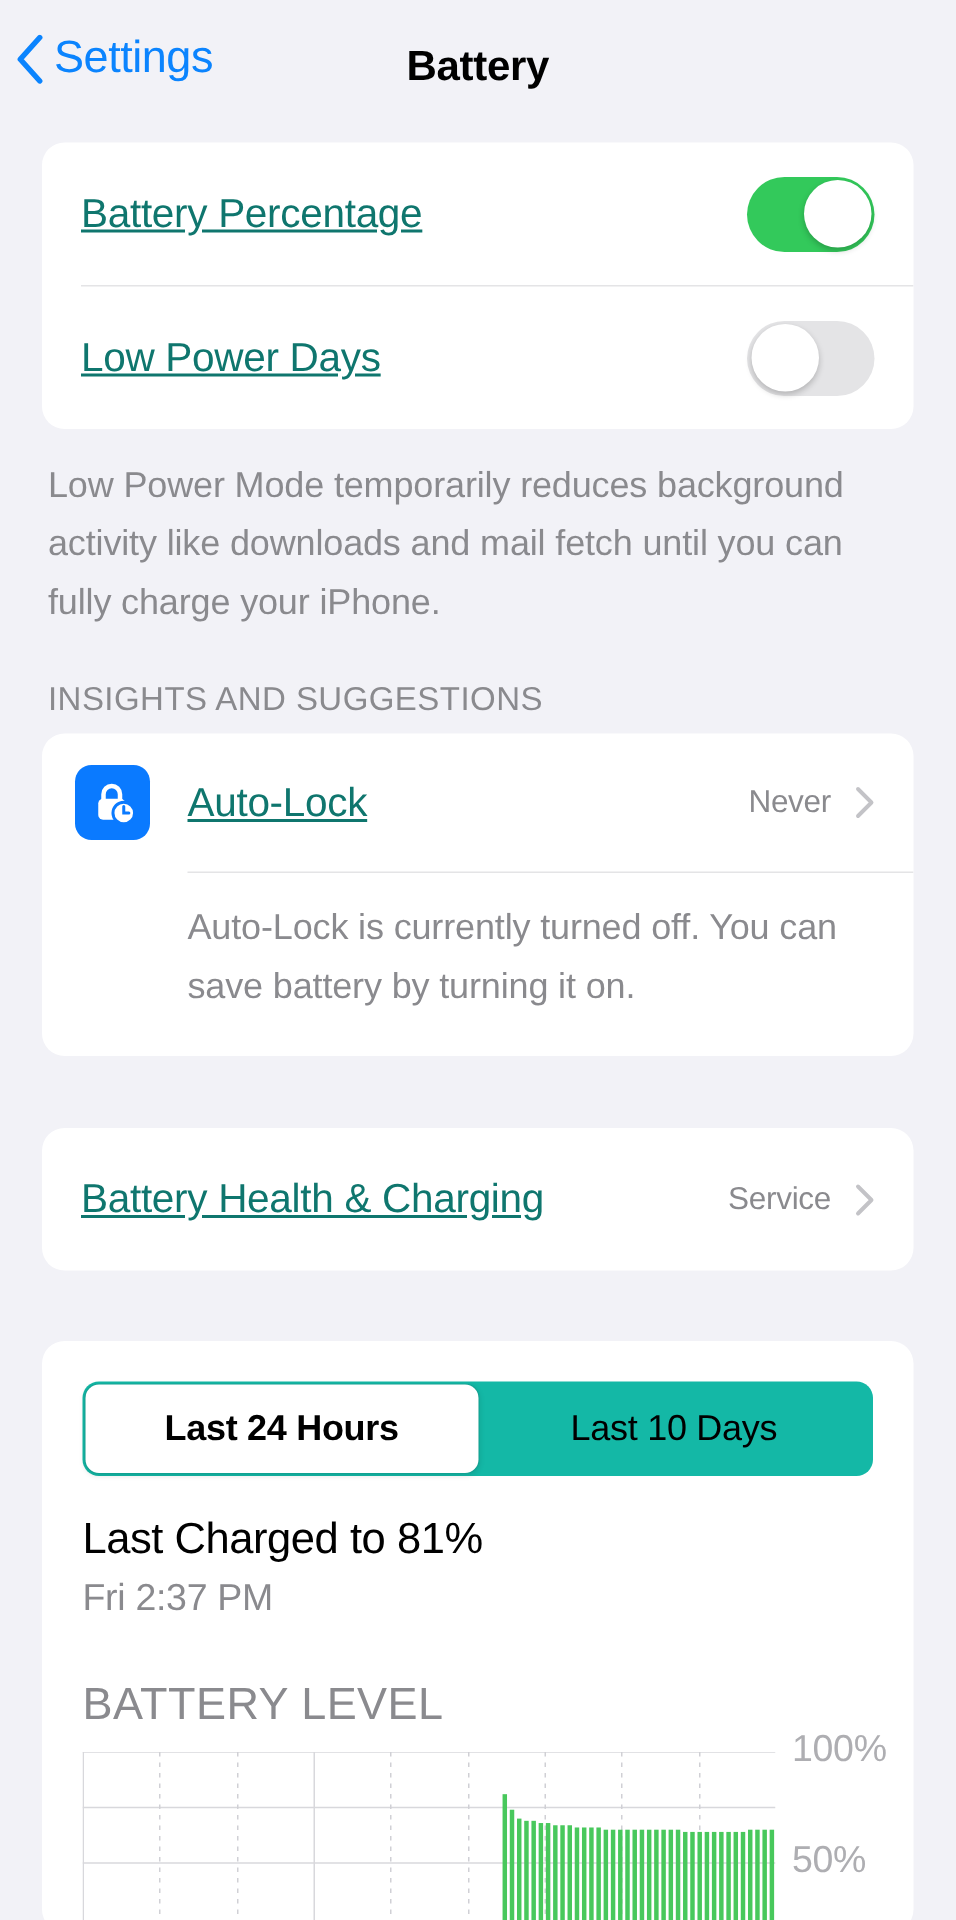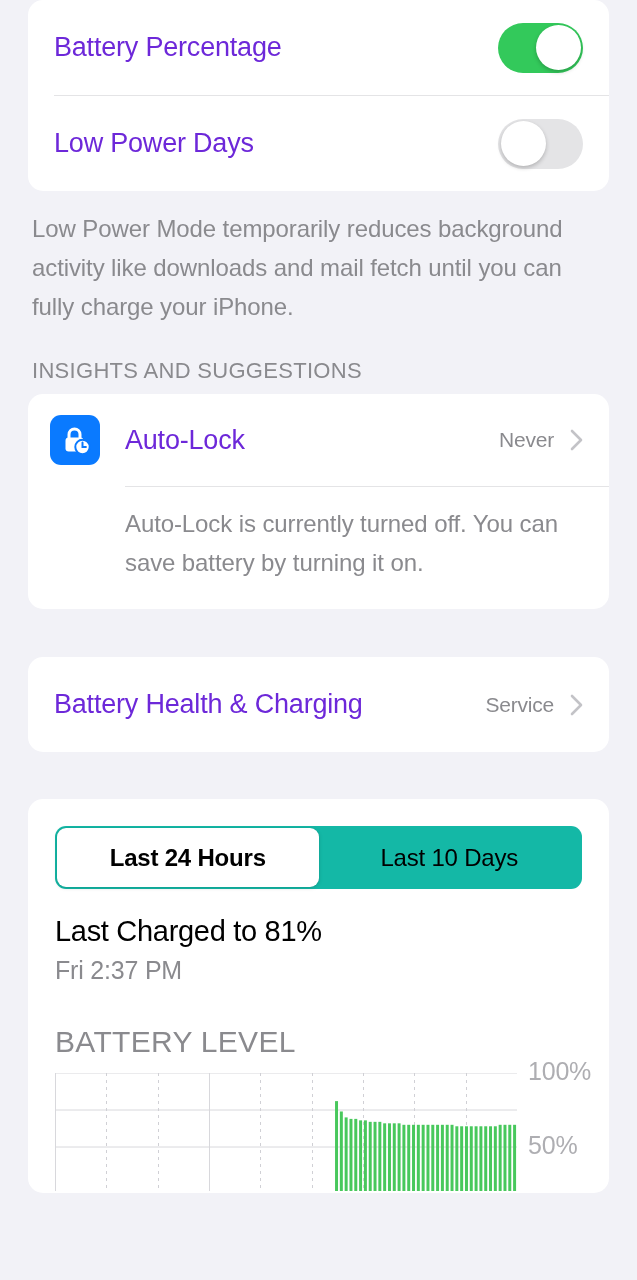--- a/index.html
+++ b/index.html
@@ -30,21 +30,21 @@
   
   .card {
     background: #FFFFFF; border-radius: 15px;
     margin: 0 28px; overflow: hidden;
   }
   .row {
     display: flex; align-items: center;
     padding: 0 26px; min-height: 48px;
     position: relative;
   }
-  .row-label { font-size: 27px; color: #6d28d9; letter-spacing: -0.2px; }
+  .row-label { font-size: 27px; color: #0f766e; letter-spacing: -0.2px; text-decoration: underline; }
   .row-value { font-size: 21px; color: #8A8A8E; letter-spacing: -0.2px; margin-left: auto; }
   .divider { height: 1px; background: #E4E4E6; margin-left: 26px; }
   .divider.inset-icon { margin-left: 97px; }
 
   
   .toggle-row { height: 95px; }
   .switch {
     margin-left: auto; width: 85px; height: 50px;
     border-radius: 25px; position: relative;
     transition: background .2s; flex: none;
@@ -126,20 +126,29 @@
   .axis-label {
     position: absolute; font-size: 25px;
     color: #AEAEB2; letter-spacing: -0.2px;
   }
 </style>
 </head>
 <body>
 
 <div class="screen">
 
+  <div class="navbar">
+    <div class="back-btn">
+      <svg class="chevron-back" viewBox="0 0 19 33">
+        <path d="M16.5 2 L3.5 16.5 L16.5 31" fill="none" stroke="#0B84FE" stroke-width="3.6" stroke-linecap="round" stroke-linejoin="round"></path>
+      </svg>
+      <span class="back-label">Settings</span>
+    </div>
+    <div class="nav-title">Battery</div>
+  </div>
 
   <div class="card">
     <div class="row toggle-row">
       <span class="row-label">Battery Percentage</span>
       <div class="switch on">
         <div class="knob"></div>
       </div>
     </div>
     <div class="divider"></div>
     <div class="row toggle-row">

